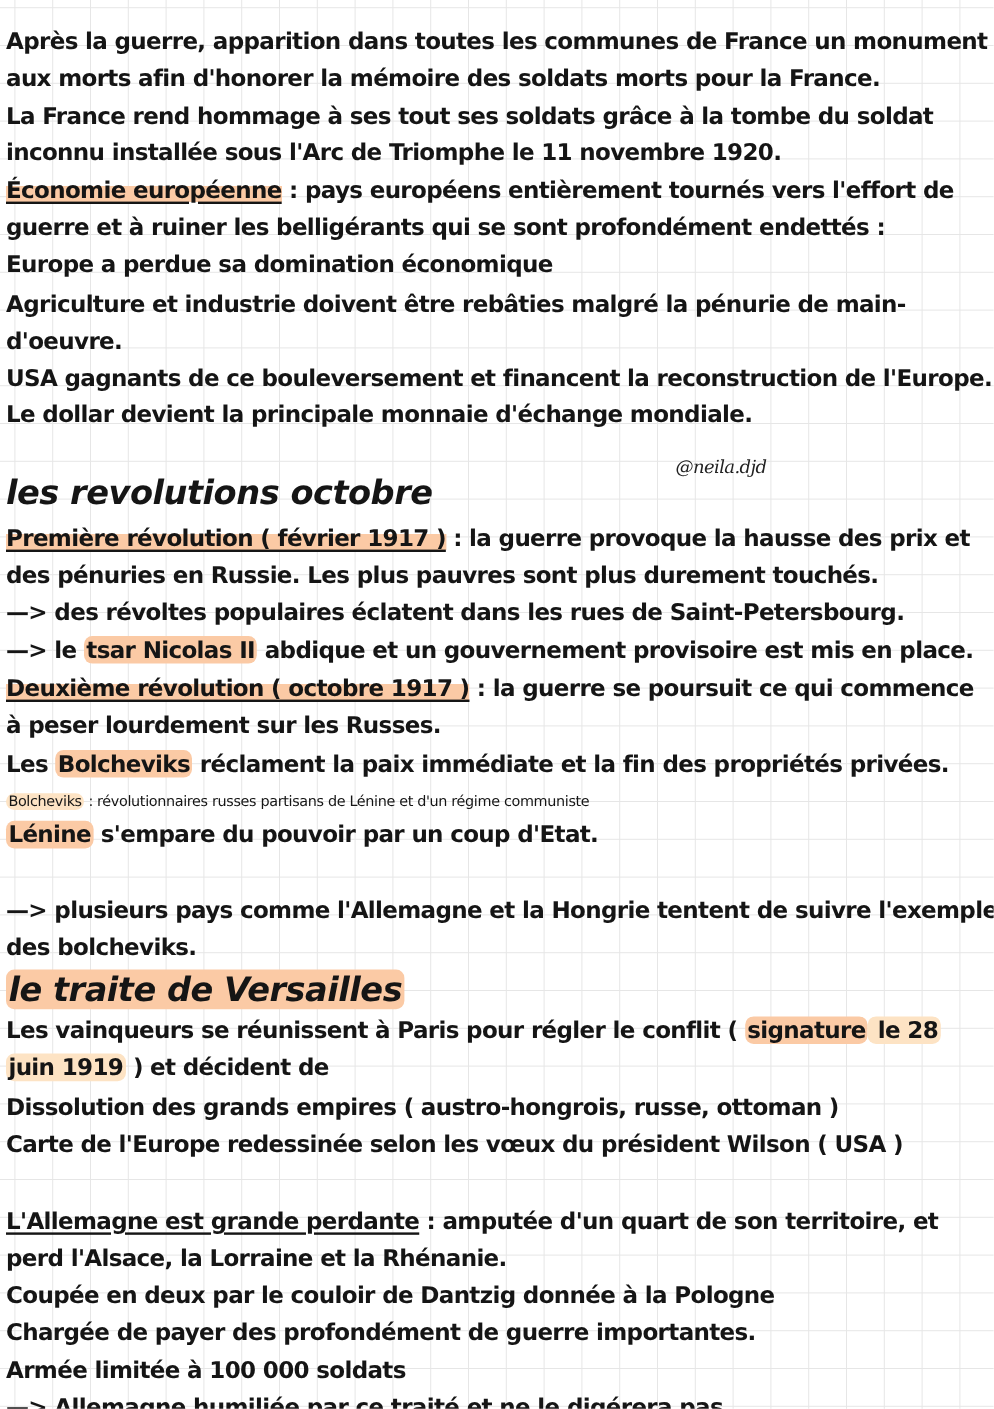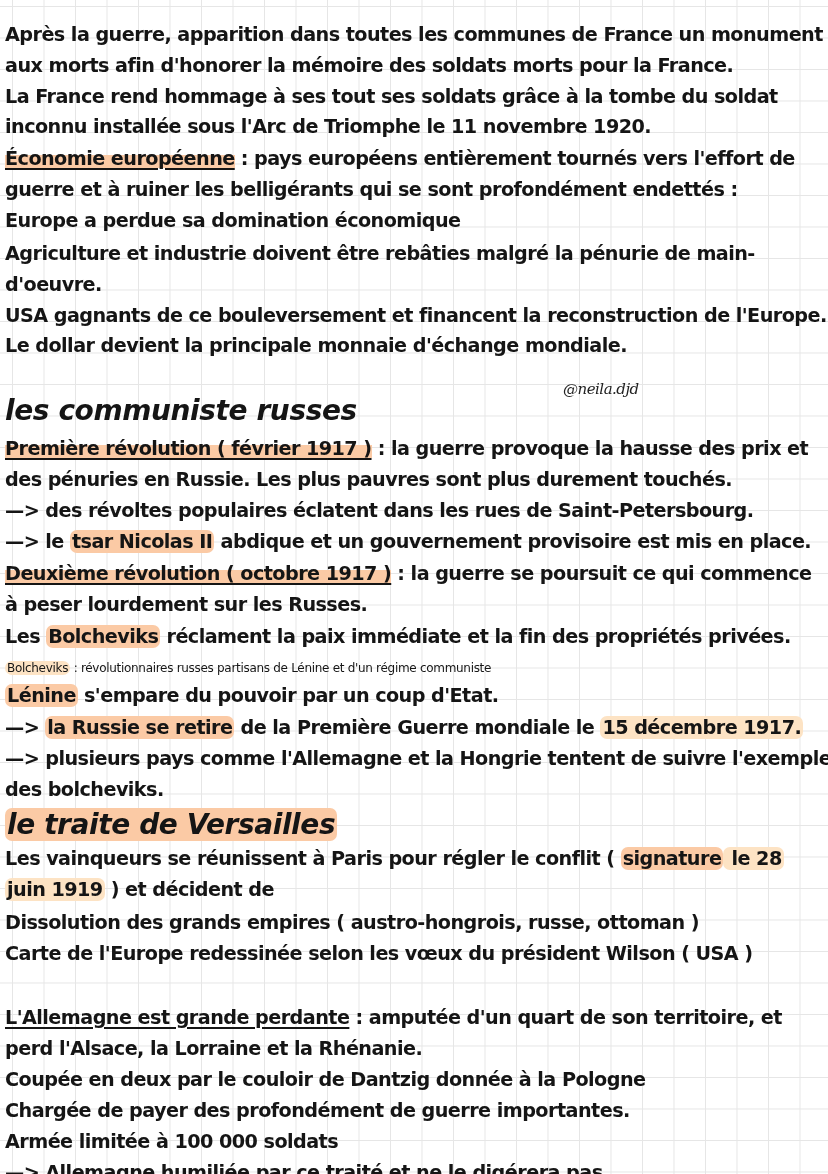--- a/index.html
+++ b/index.html
@@ -71,21 +71,21 @@
   </div>
   <div class="line" style="top:159px">guerre et à ruiner les belligérants qui se sont profondément endettés :</div>
   <div class="line" style="top:190px">Europe a perdue sa domination économique</div>
   <div class="line" style="top:223px">Agriculture et industrie doivent être rebâties malgré la pénurie de main-</div>
   <div class="line" style="top:254px">d'oeuvre.</div>
   <div class="line" style="top:285px">USA gagnants de ce bouleversement et financent la reconstruction de l'Europe.</div>
   <div class="line" style="top:315px">Le dollar devient la principale monnaie d'échange mondiale.</div>
 
   <div class="signature">@neila.djd</div>
 
-  <div class="heading" style="top:376px">les communiste russes</div>
+  <div class="heading" style="top:376px">les revolutions octobre</div>
 
   <div class="line" style="top:418px">
     <span class="hl-ul">Première révolution ( février 1917 )</span><span> : la guerre provoque la hausse des prix et</span>
   </div>
   <div class="line" style="top:449px">des pénuries en Russie. Les plus pauvres sont plus durement touchés.</div>
   <div class="line" style="top:480px">—&gt; des révoltes populaires éclatent dans les rues de Saint-Petersbourg.</div>
   <div class="line" style="top:511px">
     <span>—&gt; le </span><span class="hl">tsar Nicolas II</span><span> abdique et un gouvernement provisoire est mis en place.</span>
   </div>
 
@@ -94,23 +94,20 @@
   </div>
   <div class="line" style="top:574px">à peser lourdement sur les Russes.</div>
   <div class="line" style="top:606px">
     <span>Les </span><span class="hl">Bolcheviks</span><span> réclament la paix immédiate et la fin des propriétés privées.</span>
   </div>
   <div class="line small" style="top:641px">
     <span class="hl-light">Bolcheviks</span><span> : révolutionnaires russes partisans de Lénine et d'un régime communiste</span>
   </div>
   <div class="line" style="top:665px">
     <span class="hl">Lénine</span><span> s'empare du pouvoir par un coup d'Etat.</span>
-  </div>
-  <div class="line" style="top:697px">
-    <span>—&gt; </span><span class="hl">la Russie se retire</span><span> de la Première Guerre mondiale le </span><span class="hl-light">15 décembre 1917.</span>
   </div>
   <div class="line" style="top:728px">—&gt; plusieurs pays comme l'Allemagne et la Hongrie tentent de suivre l'exemple</div>
   <div class="line" style="top:759px">des bolcheviks.</div>
 
   <div class="heading" style="top:790px">
     <span class="hl">le traite de Versailles</span>
   </div>
 
   <div class="line" style="top:828px">
     <span>Les vainqueurs se réunissent à Paris pour régler le conflit ( </span><span class="hl">signature</span><span class="hl-light"> le 28</span>

